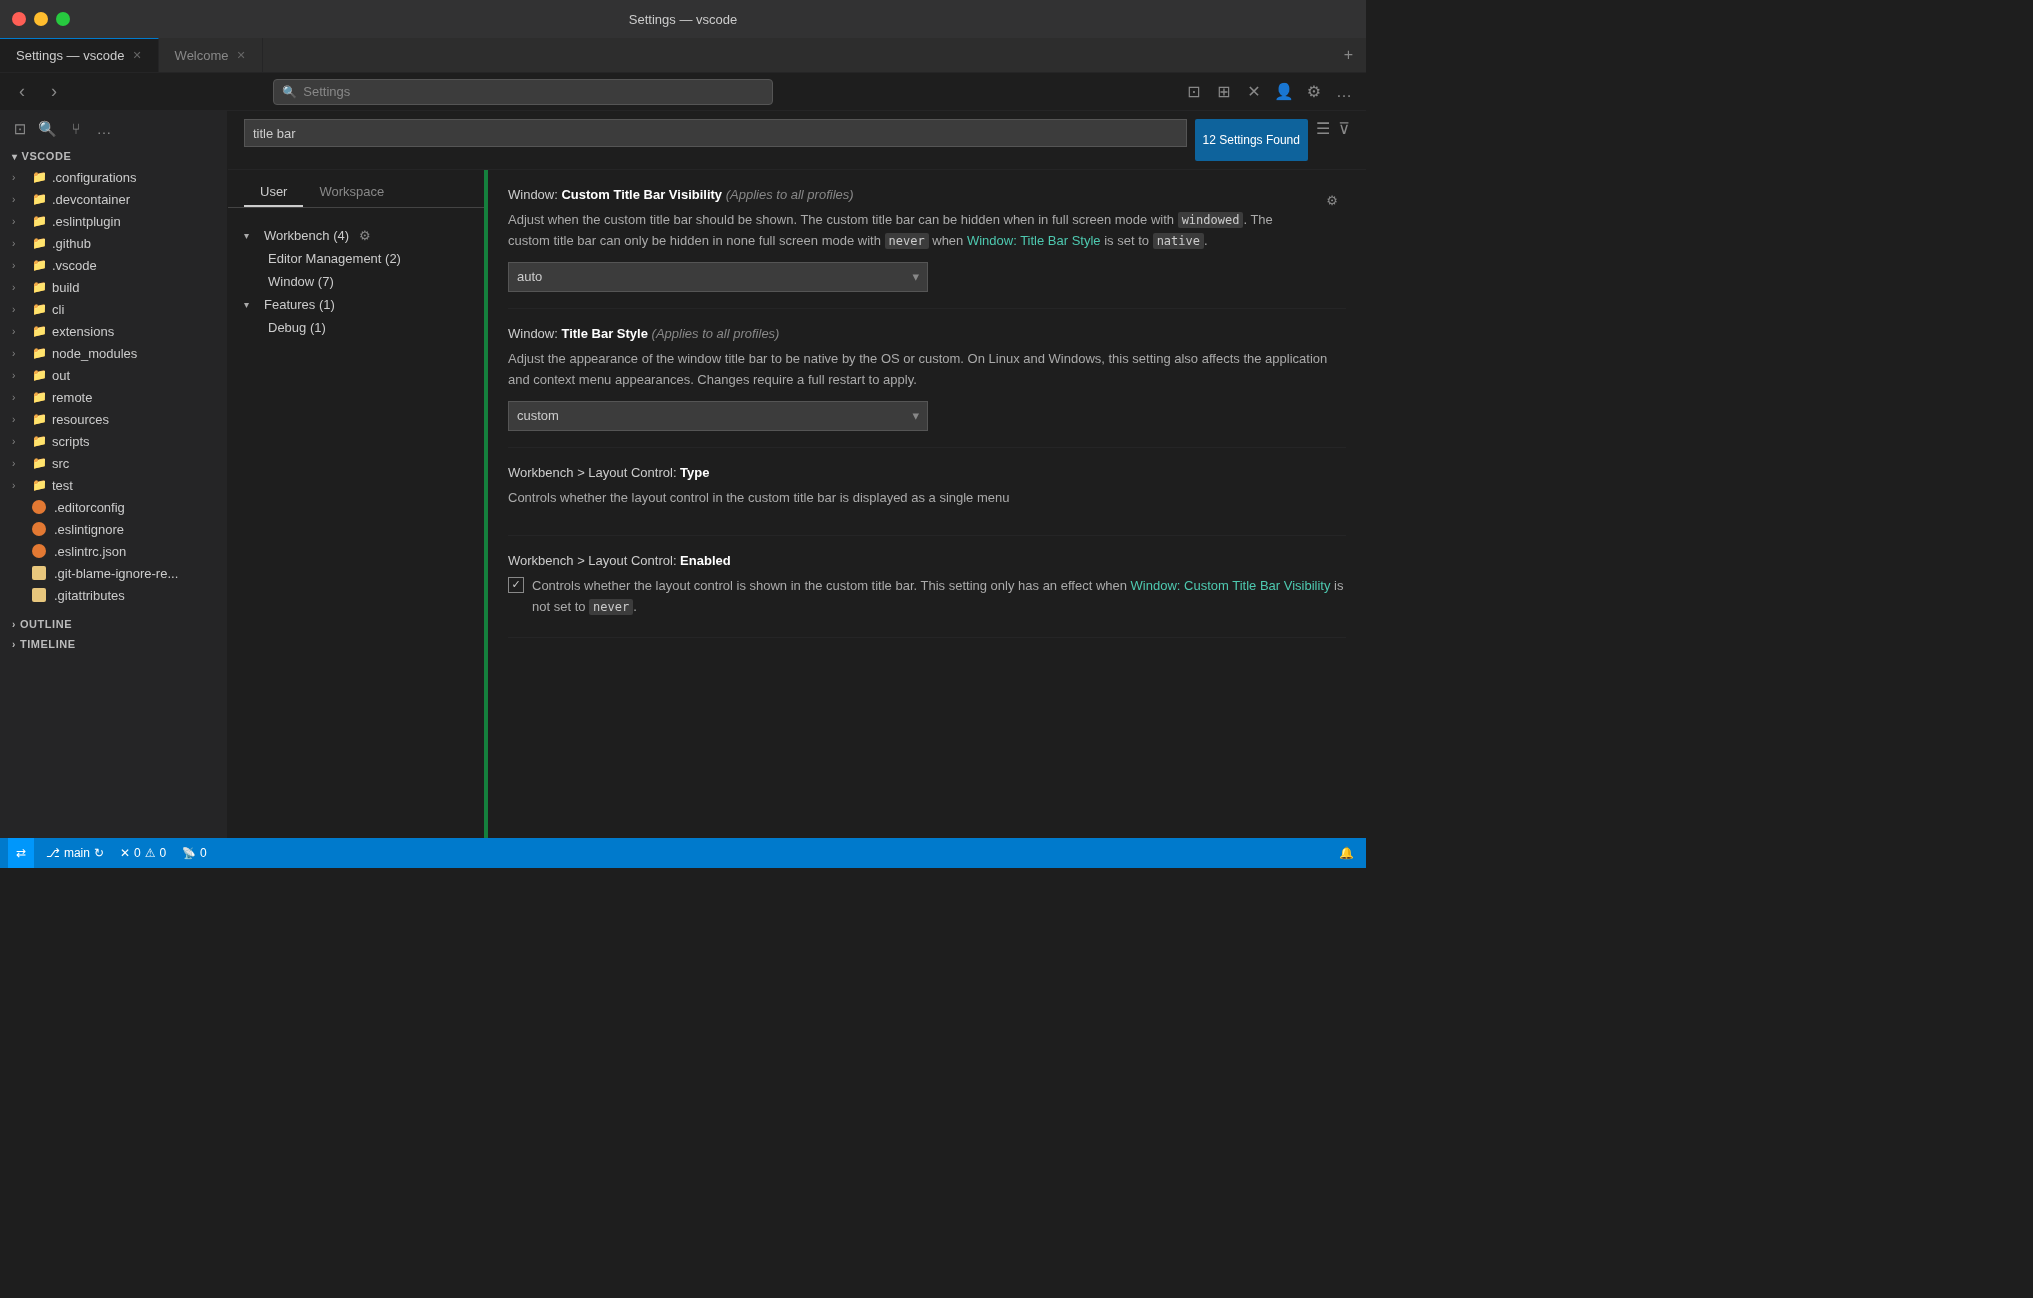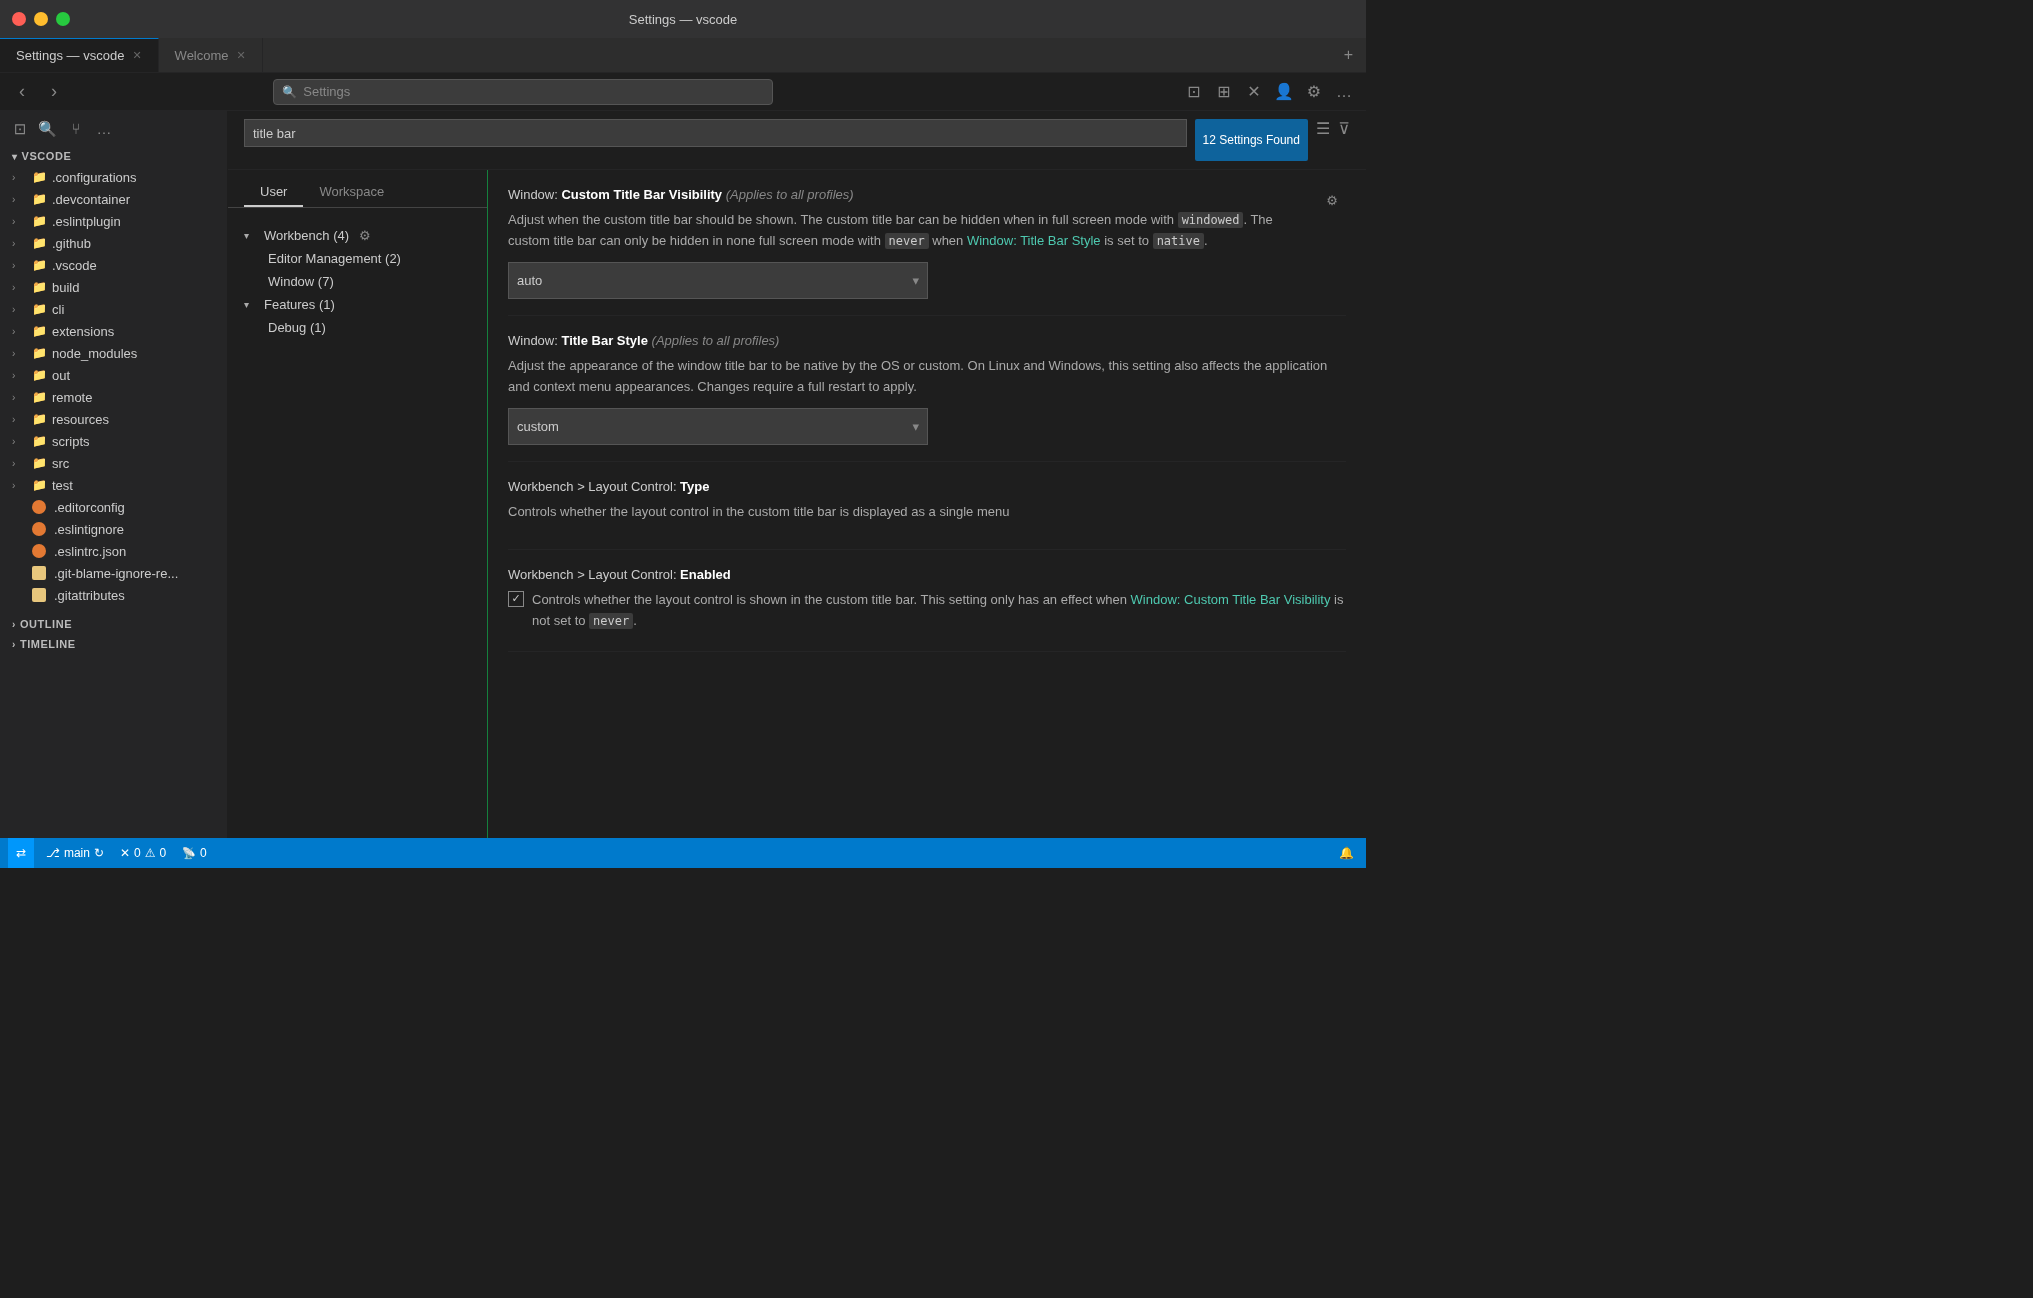--- a/index.html
+++ b/index.html
@@ -251,21 +251,21 @@
       display: flex;
       flex: 1;
       overflow: hidden;
     }
 
     
     .settings-nav {
       width: 260px;
       flex-shrink: 0;
       overflow-y: auto;
-      border-right: 1px solid #15803d;
+      border-right: 4px solid #15803d;
       padding: 8px 0;
     }
     .settings-nav-item {
       display: flex;
       align-items: center;
       padding: 4px 0 4px 16px;
       cursor: pointer;
       color: #cccccc;
       font-size: 13px;
       gap: 4px;
@@ -335,21 +335,21 @@
       font-family: monospace;
       font-size: 12px;
       color: #cccccc;
     }
     .setting-desc a {
       color: #4ec9b0;
       text-decoration: none;
     }
     .setting-select {
       width: 420px;
-      height: 37px;
+      height: 30px;
       background: #3c3c3c;
       border: 1px solid #555;
       color: #cccccc;
       padding: 0 8px;
       font-size: 13px;
       display: flex;
       align-items: center;
       justify-content: space-between;
       cursor: pointer;
     }

